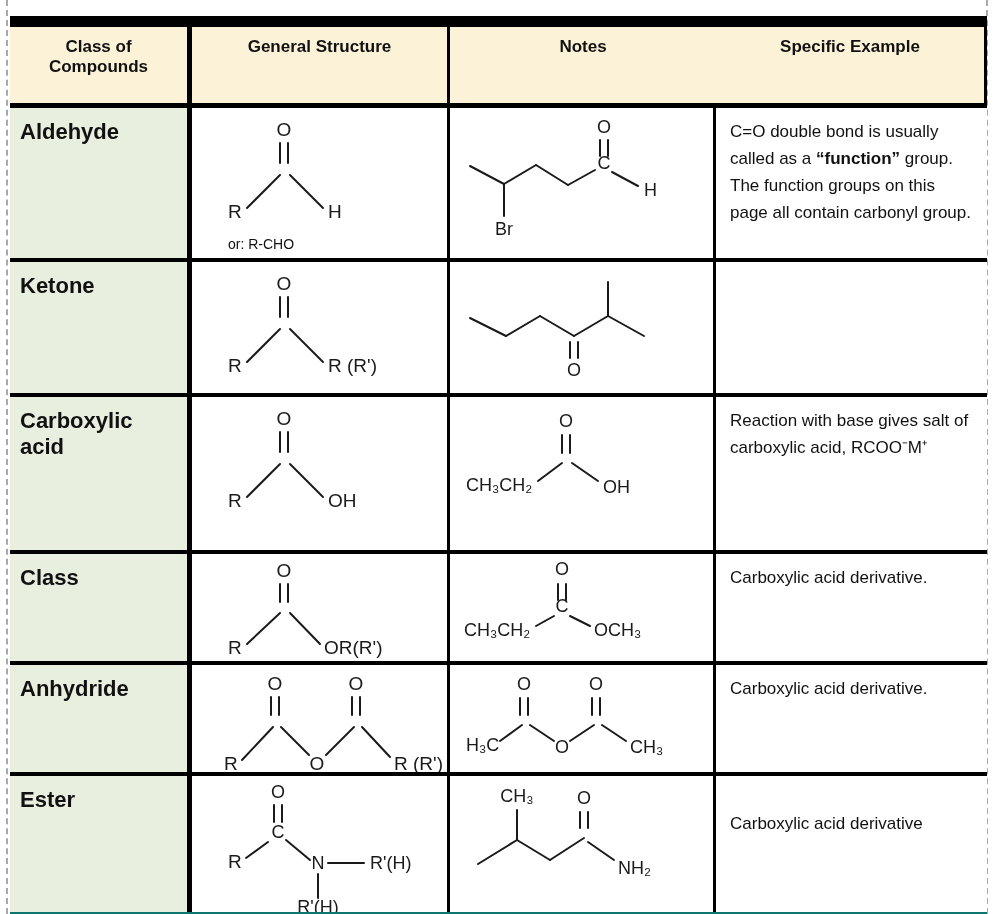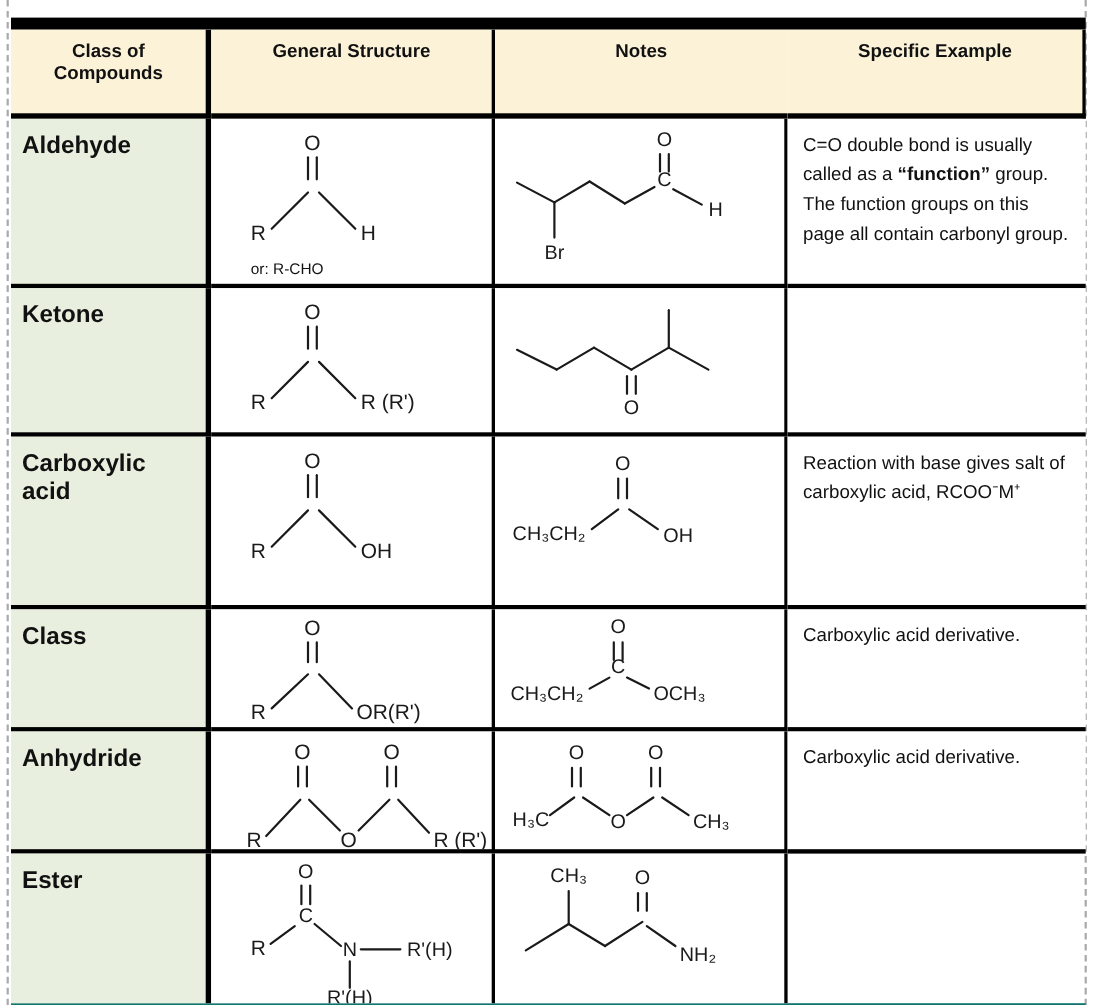--- a/index.html
+++ b/index.html
@@ -236,15 +236,18 @@
         <line class="bond" x1="57" y1="60" x2="90" y2="80"></line>
         <line class="bond" x1="90" y1="80" x2="124" y2="58"></line>
         <line class="bond" x1="120" y1="48" x2="120" y2="32"></line>
         <line class="bond" x1="128" y1="48" x2="128" y2="32"></line>
         <line class="bond" x1="128" y1="62" x2="154" y2="80"></line>
         <text class="at" x="57" y="22" text-anchor="middle">CH₃</text>
         <text class="at" x="124" y="24" text-anchor="middle">O</text>
         <text class="at" x="158" y="94">NH₂</text>
       </svg>
     </div>
+    <div class="cell note amide-pad">
+      <span>Carboxylic acid derivative</span>
+    </div>
 
   </div>
 </div>
 
 </body></html>

